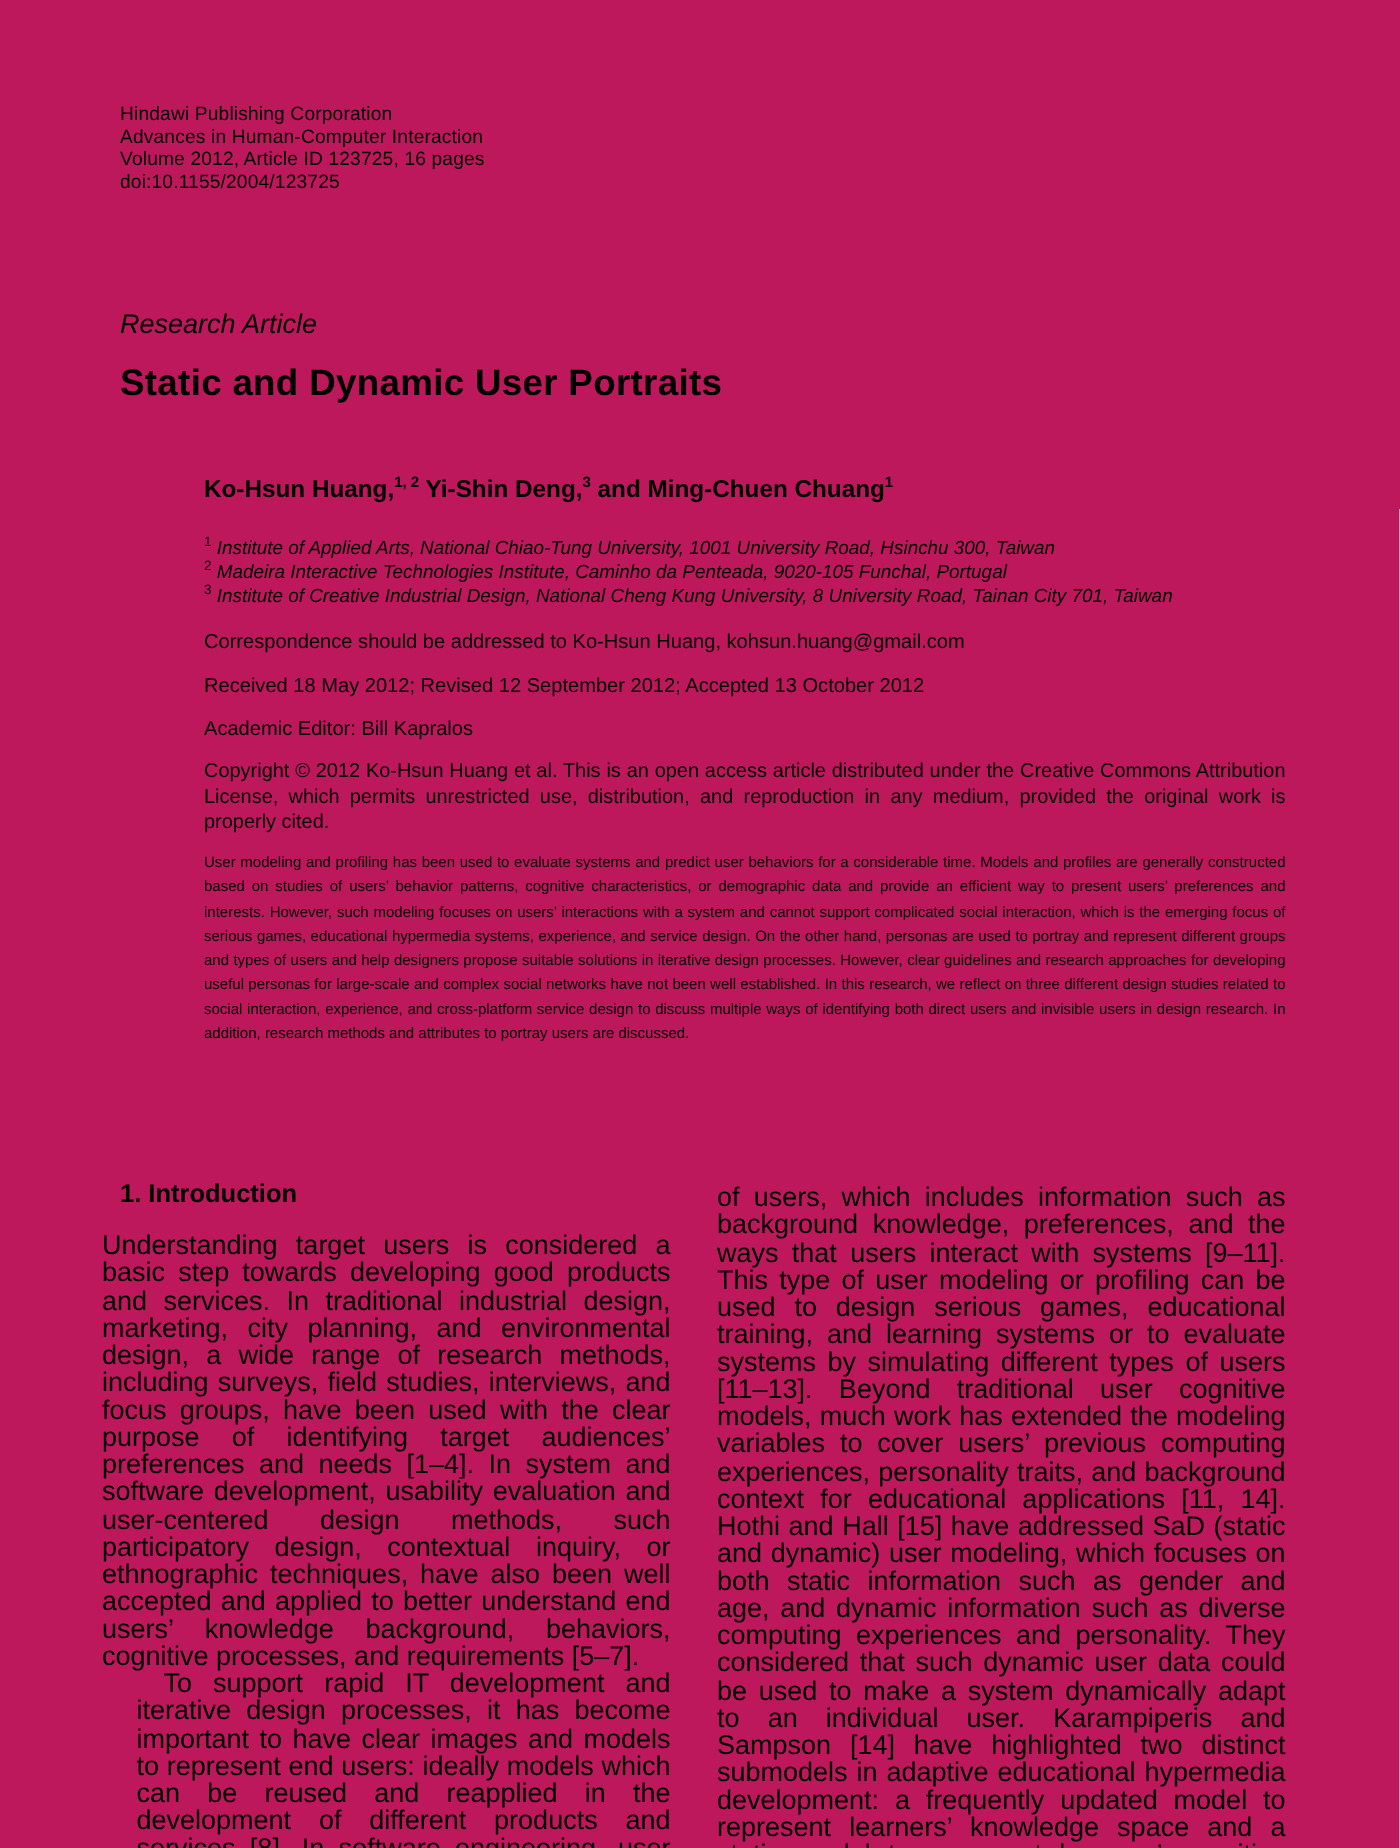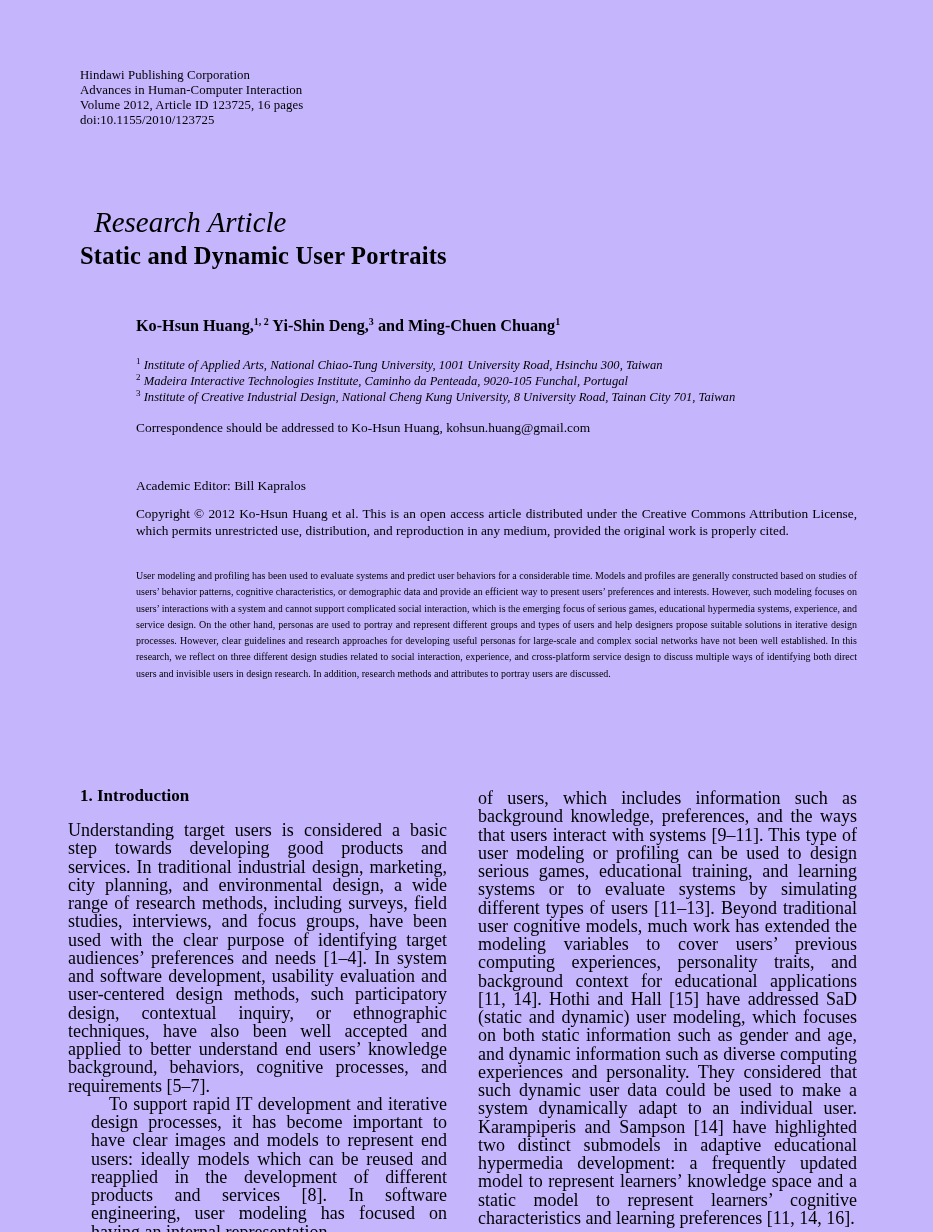--- a/index.html
+++ b/index.html
@@ -5,39 +5,38 @@
   html, body {
     margin: 0;
     padding: 0;
     background: #ffffff;
     color: #000000;
   }
   .page {
     position: relative;
     width: 933px;
     height: 1232px;
-    background: #c4b5fd;
-    font-family: Liberation Serif, serif;
+    background: #be185d;
+    font-family: Liberation Sans, sans-serif;
     overflow: hidden;
   }
   .header-block {
     position: absolute;
     left: 80px;
     top: 68px;
     font-size: 12.8px;
     line-height: 15.1px;
     letter-spacing: 0.1px;
   }
   .article-type {
     position: absolute;
     left: 80px;
     top: 206px;
-    font-size: 29px;
+    font-size: 18px;
     font-style: italic;
-    margin-left: 14px;
   }
   .page-title {
     position: absolute;
     left: 80px;
     top: 242px;
     font-size: 24.5px;
     font-weight: bold;
     letter-spacing: 0.2px;
   }
   .authors-line {
@@ -127,37 +126,38 @@
 </style>
 </head>
 <body>
 
 <div class="page">
 
   <div class="header-block">
     <div>Hindawi Publishing Corporation</div>
     <div>Advances in Human-Computer Interaction</div>
     <div>Volume 2012, Article ID 123725, 16 pages</div>
-    <div>doi:10.1155/2010/123725</div>
+    <div>doi:10.1155/2004/123725</div>
   </div>
 
   <div class="article-type">Research Article</div>
 
   <h1 class="page-title" style="margin:0;">Static and Dynamic User Portraits</h1>
 
   <div class="authors-line"><span>Ko-Hsun Huang,</span><sup>1, 2</sup><span> Yi-Shin Deng,</span><sup>3</sup><span> and Ming-Chuen Chuang</span><sup>1</sup></div>
 
   <div class="affiliations">
     <div class="affiliation-line"><sup>1</sup><span> Institute of Applied Arts, National Chiao-Tung University, 1001 University Road, Hsinchu 300, Taiwan</span></div>
     <div class="affiliation-line"><sup>2</sup><span> Madeira Interactive Technologies Institute, Caminho da Penteada, 9020-105 Funchal, Portugal</span></div>
     <div class="affiliation-line"><sup>3</sup><span> Institute of Creative Industrial Design, National Cheng Kung University, 8 University Road, Tainan City 701, Taiwan</span></div>
   </div>
 
   <div class="meta-line correspondence">Correspondence should be addressed to Ko-Hsun Huang, kohsun.huang@gmail.com</div>
 
+  <div class="meta-line history">Received 18 May 2012; Revised 12 September 2012; Accepted 13 October 2012</div>
 
   <div class="meta-line editor">Academic Editor: Bill Kapralos</div>
 
   <div class="copyright">Copyright © 2012 Ko-Hsun Huang et al. This is an open access article distributed under the Creative Commons Attribution License, which permits unrestricted use, distribution, and reproduction in any medium, provided the original work is properly cited.</div>
 
   <div class="abstract">User modeling and profiling has been used to evaluate systems and predict user behaviors for a considerable time. Models and profiles are generally constructed based on studies of users’ behavior patterns, cognitive characteristics, or demographic data and provide an efficient way to present users’ preferences and interests. However, such modeling focuses on users’ interactions with a system and cannot support complicated social interaction, which is the emerging focus of serious games, educational hypermedia systems, experience, and service design. On the other hand, personas are used to portray and represent different groups and types of users and help designers propose suitable solutions in iterative design processes. However, clear guidelines and research approaches for developing useful personas for large-scale and complex social networks have not been well established. In this research, we reflect on three different design studies related to social interaction, experience, and cross-platform service design to discuss multiple ways of identifying both direct users and invisible users in design research. In addition, research methods and attributes to portray users are discussed.</div>
 
   <h2 class="section-heading" style="margin:0;">1. Introduction</h2>
 
   <div class="col col-left">

